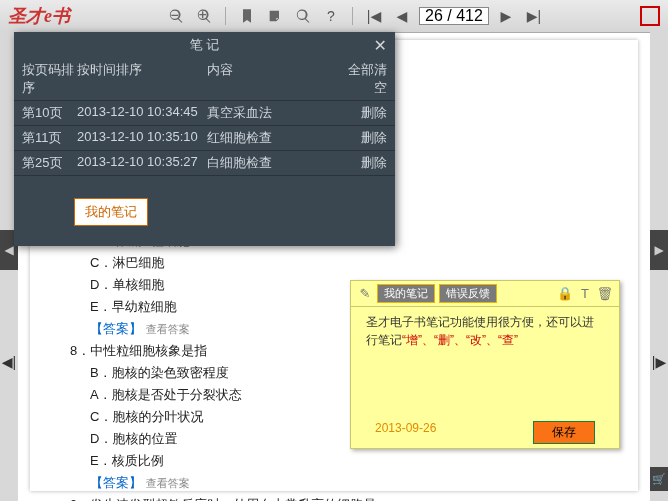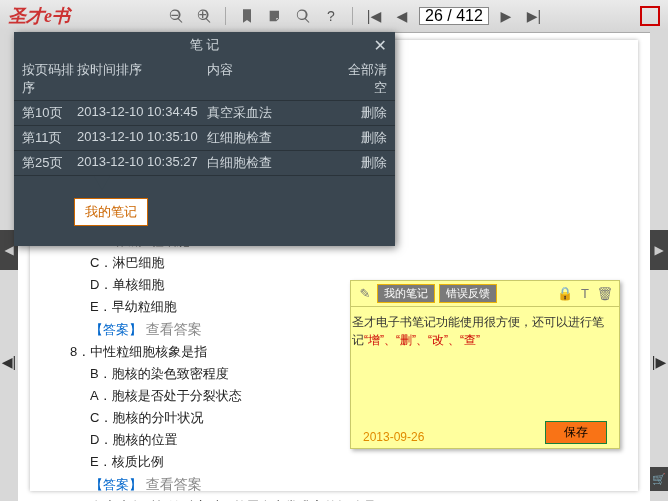--- a/index.html
+++ b/index.html
@@ -14,41 +14,41 @@
 .redbtn{width:20px;height:20px;border:2px solid #c00;margin-left:auto}
 .sidebar-l,.sidebar-r{position:absolute;top:30px;bottom:0;width:18px;background:#d8d8d8}
 .sidebar-l{left:0}
 .sidebar-r{right:0}
 .sidearrow{position:absolute;top:200px;width:18px;height:40px;background:#444;display:flex;align-items:center;justify-content:center;color:#ccc;font-size:12px}
 .sideend{position:absolute;top:320px;width:18px;height:24px;display:flex;align-items:center;justify-content:center;color:#333;font-size:14px}
 .cart{position:absolute;bottom:10px;right:0;width:18px;height:24px;background:#444;color:#ccc;display:flex;align-items:center;justify-content:center;font-size:11px}
 .page{position:absolute;left:30px;right:30px;top:40px;bottom:10px;background:#fff;box-shadow:0 0 4px rgba(0,0,0,.3)}
 .content{position:absolute;left:60px;top:190px;font-size:13px;line-height:22px;color:#222}
 .content .ans{color:#06c}
-.content .ans2{color:#888;font-size:14px}
+.content .ans2{color:#888;font-size:11px}
 .notes-panel{position:absolute;left:14px;top:32px;width:381px;background:#3a4650;color:#cfd6db;box-shadow:2px 2px 8px rgba(0,0,0,.5);z-index:50}
 .np-title{text-align:center;font-size:13px;padding:4px 0;position:relative}
 .np-close{position:absolute;right:8px;top:4px;cursor:pointer;color:#cfd6db;font-size:16px}
 .np-head,.np-row{display:flex;font-size:13px;padding:3px 8px}
 .np-head{color:#cfd6db;border-bottom:1px solid #2a333a}
 .np-row{border-bottom:1px solid #2a333a}
 .c1{width:55px}
 .c2{width:130px}
 .c3{flex:1}
 .c4{width:40px;text-align:right;cursor:pointer}
 .np-tail{height:70px;position:relative}
 .np-arrow{position:absolute;left:80px;top:0;width:0;height:0;border-left:8px solid transparent;border-right:8px solid transparent;border-top:14px solid #3a4650}
 .np-label{position:absolute;left:60px;top:22px;background:#fff;border:1px solid #c60;color:#c60;padding:4px 10px;font-size:13px}
 .sticky{position:absolute;left:350px;top:280px;width:270px;background:#ffff9e;border:1px solid #c9c96a;box-shadow:2px 2px 4px rgba(0,0,0,.3);z-index:40;font-size:12px}
 .st-top{display:flex;align-items:center;gap:4px;padding:3px 6px;border-bottom:1px solid #c9c96a}
 .st-btn{background:#7a7a7a;color:#fff;border:1px solid #eab308;padding:1px 6px;font-size:11px;cursor:pointer}
 .st-ico{width:16px;height:16px;display:flex;align-items:center;justify-content:center;color:#777;cursor:pointer;font-size:13px}
-.st-body{padding:6px 1px;min-height:110px;color:#333;line-height:18px}
+.st-body{padding:6px 15px;min-height:110px;color:#333;line-height:18px}
 .st-body .q{color:#c00}
-.st-foot{display:flex;align-items:flex-end;padding:4px 12px;gap:8px}
+.st-foot{display:flex;align-items:flex-start;padding:4px 24px;gap:8px}
 .st-date{color:#e08a00;flex:1}
 .st-save{background:#f97316;border:1px solid #15803d;padding:2px 18px;cursor:pointer;font-size:12px}
 .toolbar-mid{display:flex;align-items:center;gap:6px}
 .divider{width:1px;height:18px;background:#aaa;margin:0 4px}
 </style>
 </head>
 <body>
 
 <div class="topbar">
   <span class="logo">

